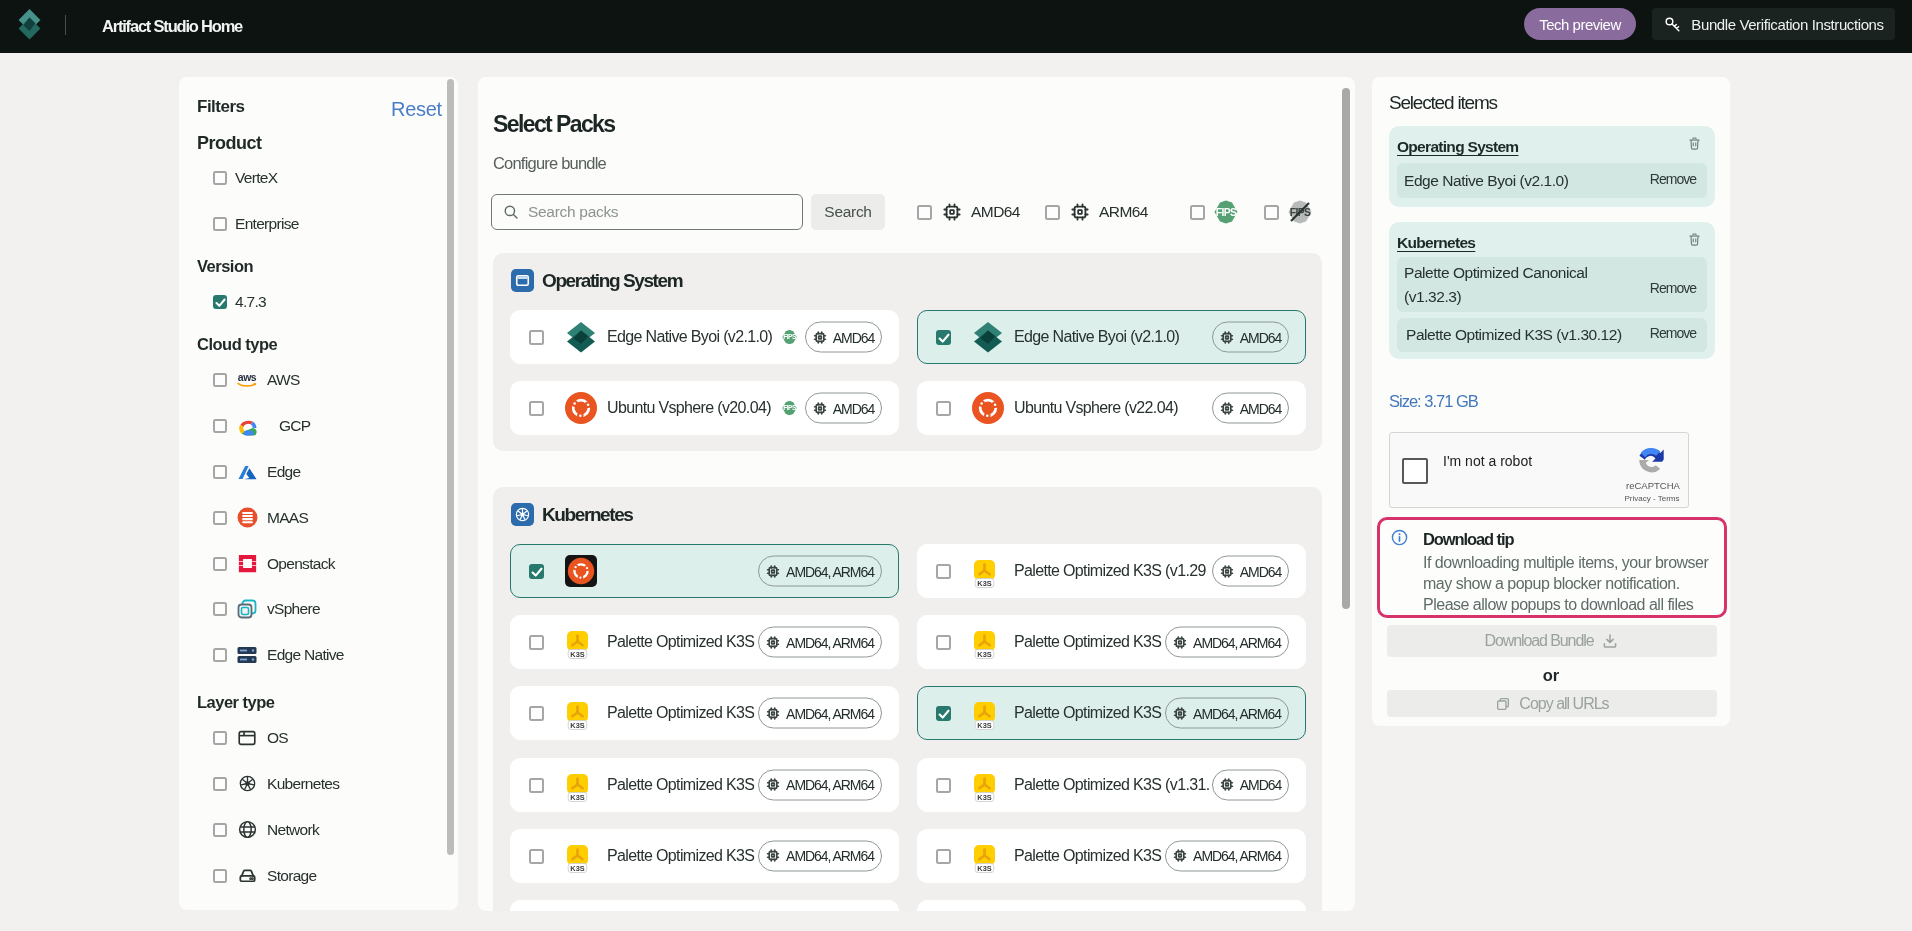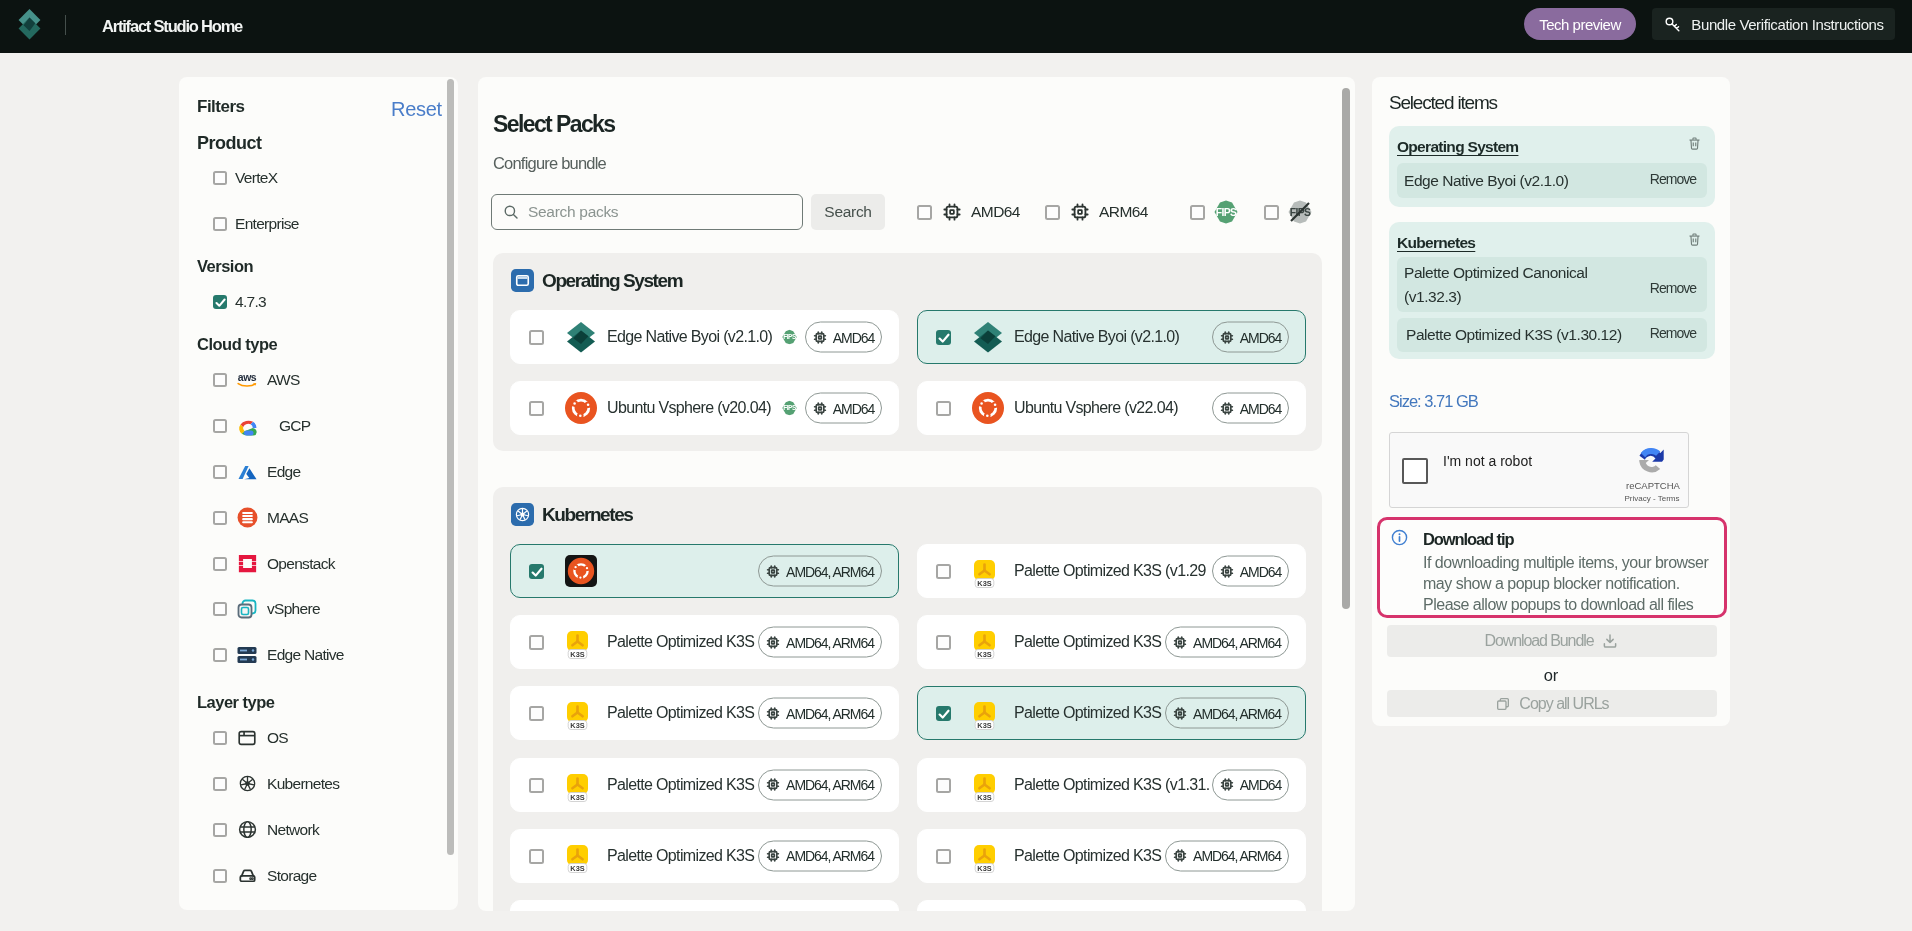--- a/index.html
+++ b/index.html
@@ -725,19 +725,19 @@
         </svg></div>
       <div class="abs" style="left:236px;top:47px;width:52px;text-align:center;font-size:9.5px;color:#555">reCAPTCHA</div>
       <div class="abs" style="left:232px;top:61px;width:60px;text-align:center;font-size:8px;color:#555">Privacy - Terms</div>
     </div>
     <div class="gbtn" style="top:548px;height:32px">Download Bundle <svg width="18" height="18" viewBox="0 0 18 18" style="">
         <g transform="scale(0.75)" fill="none" stroke="#9aa29e" stroke-width="2" stroke-linecap="round" stroke-linejoin="round">
 <path d="M12 4 V14 M12 14 l-4.2-4.2 M12 14 l4.2-4.2"></path>
 <path d="M4.5 15.5 V18.5 a1.6 1.6 0 0 0 1.6 1.6 H17.9 a1.6 1.6 0 0 0 1.6-1.6 V15.5"></path>
 </g>
       </svg></div>
-    <div class="abs" style="left:0;top:589px;width:358px;text-align:center;font-size:16.5px;font-weight:normal;color:#20282a">or</div>
+    <div class="abs" style="left:0;top:589px;width:358px;text-align:center;font-size:16.5px;font-weight:bold;color:#20282a">or</div>
     <div class="gbtn" style="top:613px;height:27px;letter-spacing:-1.0px;font-size:16px"><svg width="16" height="16" viewBox="0 0 16 16" style="">
         <g transform="scale(0.6666666666666666)" fill="none" stroke="#9aa29e" stroke-width="2">
 <rect x="4" y="7.5" width="12.5" height="12.5" rx="1.5"></rect>
 <path d="M8 7.5 V5.4 a1.5 1.5 0 0 1 1.5-1.5 H18.5 a1.5 1.5 0 0 1 1.5 1.5 V14.6 a1.5 1.5 0 0 1-1.5 1.5 h-2"></path>
 </g>
       </svg> Copy all URLs</div>
   </div>
 </body></html>

